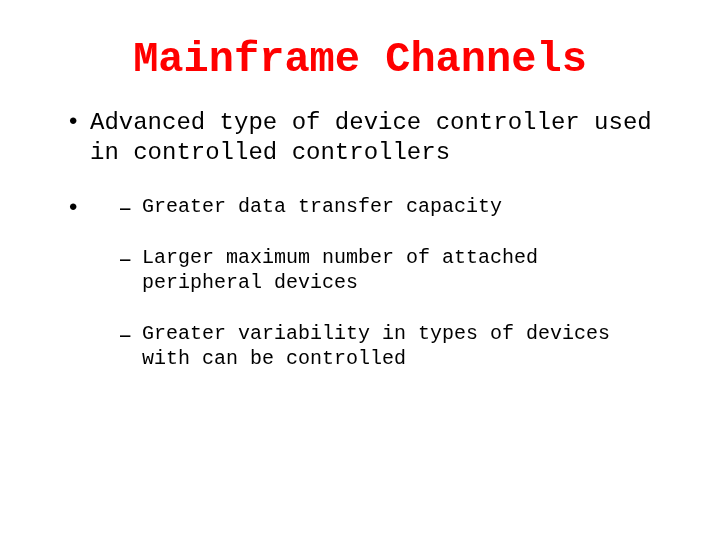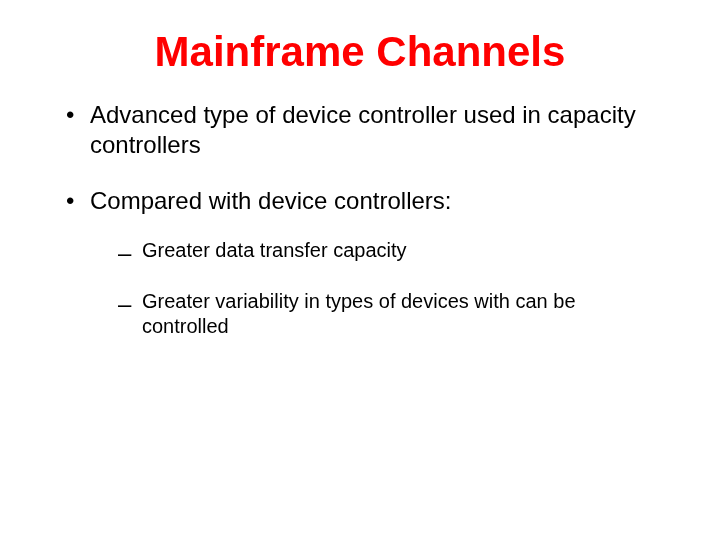--- a/index.html
+++ b/index.html
@@ -6,22 +6,23 @@
     margin: 0;
     padding: 0;
     width: 720px;
     height: 540px;
     background: #ffffff;
     font-family: "Comic Sans MS", "Comic Sans", cursive, sans-serif;
     color: #000;
     overflow: hidden;
   }
   .slide {
-    padding: 20px 60px 20px 60px;
+    padding: 28px 60px 20px 60px;
     box-sizing: border-box;
+    font-family: Liberation Mono, monospace;
   }
   .title {
     color: #ff0000;
     font-size: 42px;
     font-weight: bold;
     text-align: center;
     margin: 8px 0 24px 0;
   }
   .bullet-list {
     list-style: none;
@@ -62,27 +63,29 @@
     font-size: 24px;
   }
 </style>
 </head>
 <body>
 
 <div class="slide">
   <div class="title">Mainframe Channels</div>
   <ul class="bullet-list">
     <li class="bullet-item">
-      <span>Advanced type of device controller used in capacity controllers</span>
+      <span>Advanced type of device controller used in controlled controllers</span>
     </li>
     <li class="bullet-item">
-      <span>Compared with device controllers:</span>
       <ul class="sub-list">
         <li class="sub-item">
           <span>Greater data transfer capacity</span>
+        </li>
+        <li class="sub-item">
+          <span>Larger maximum number of attached peripheral devices</span>
         </li>
         <li class="sub-item">
           <span>Greater variability in types of devices with can be controlled</span>
         </li>
       </ul>
     </li>
   </ul>
 </div>
 
 </body></html>

